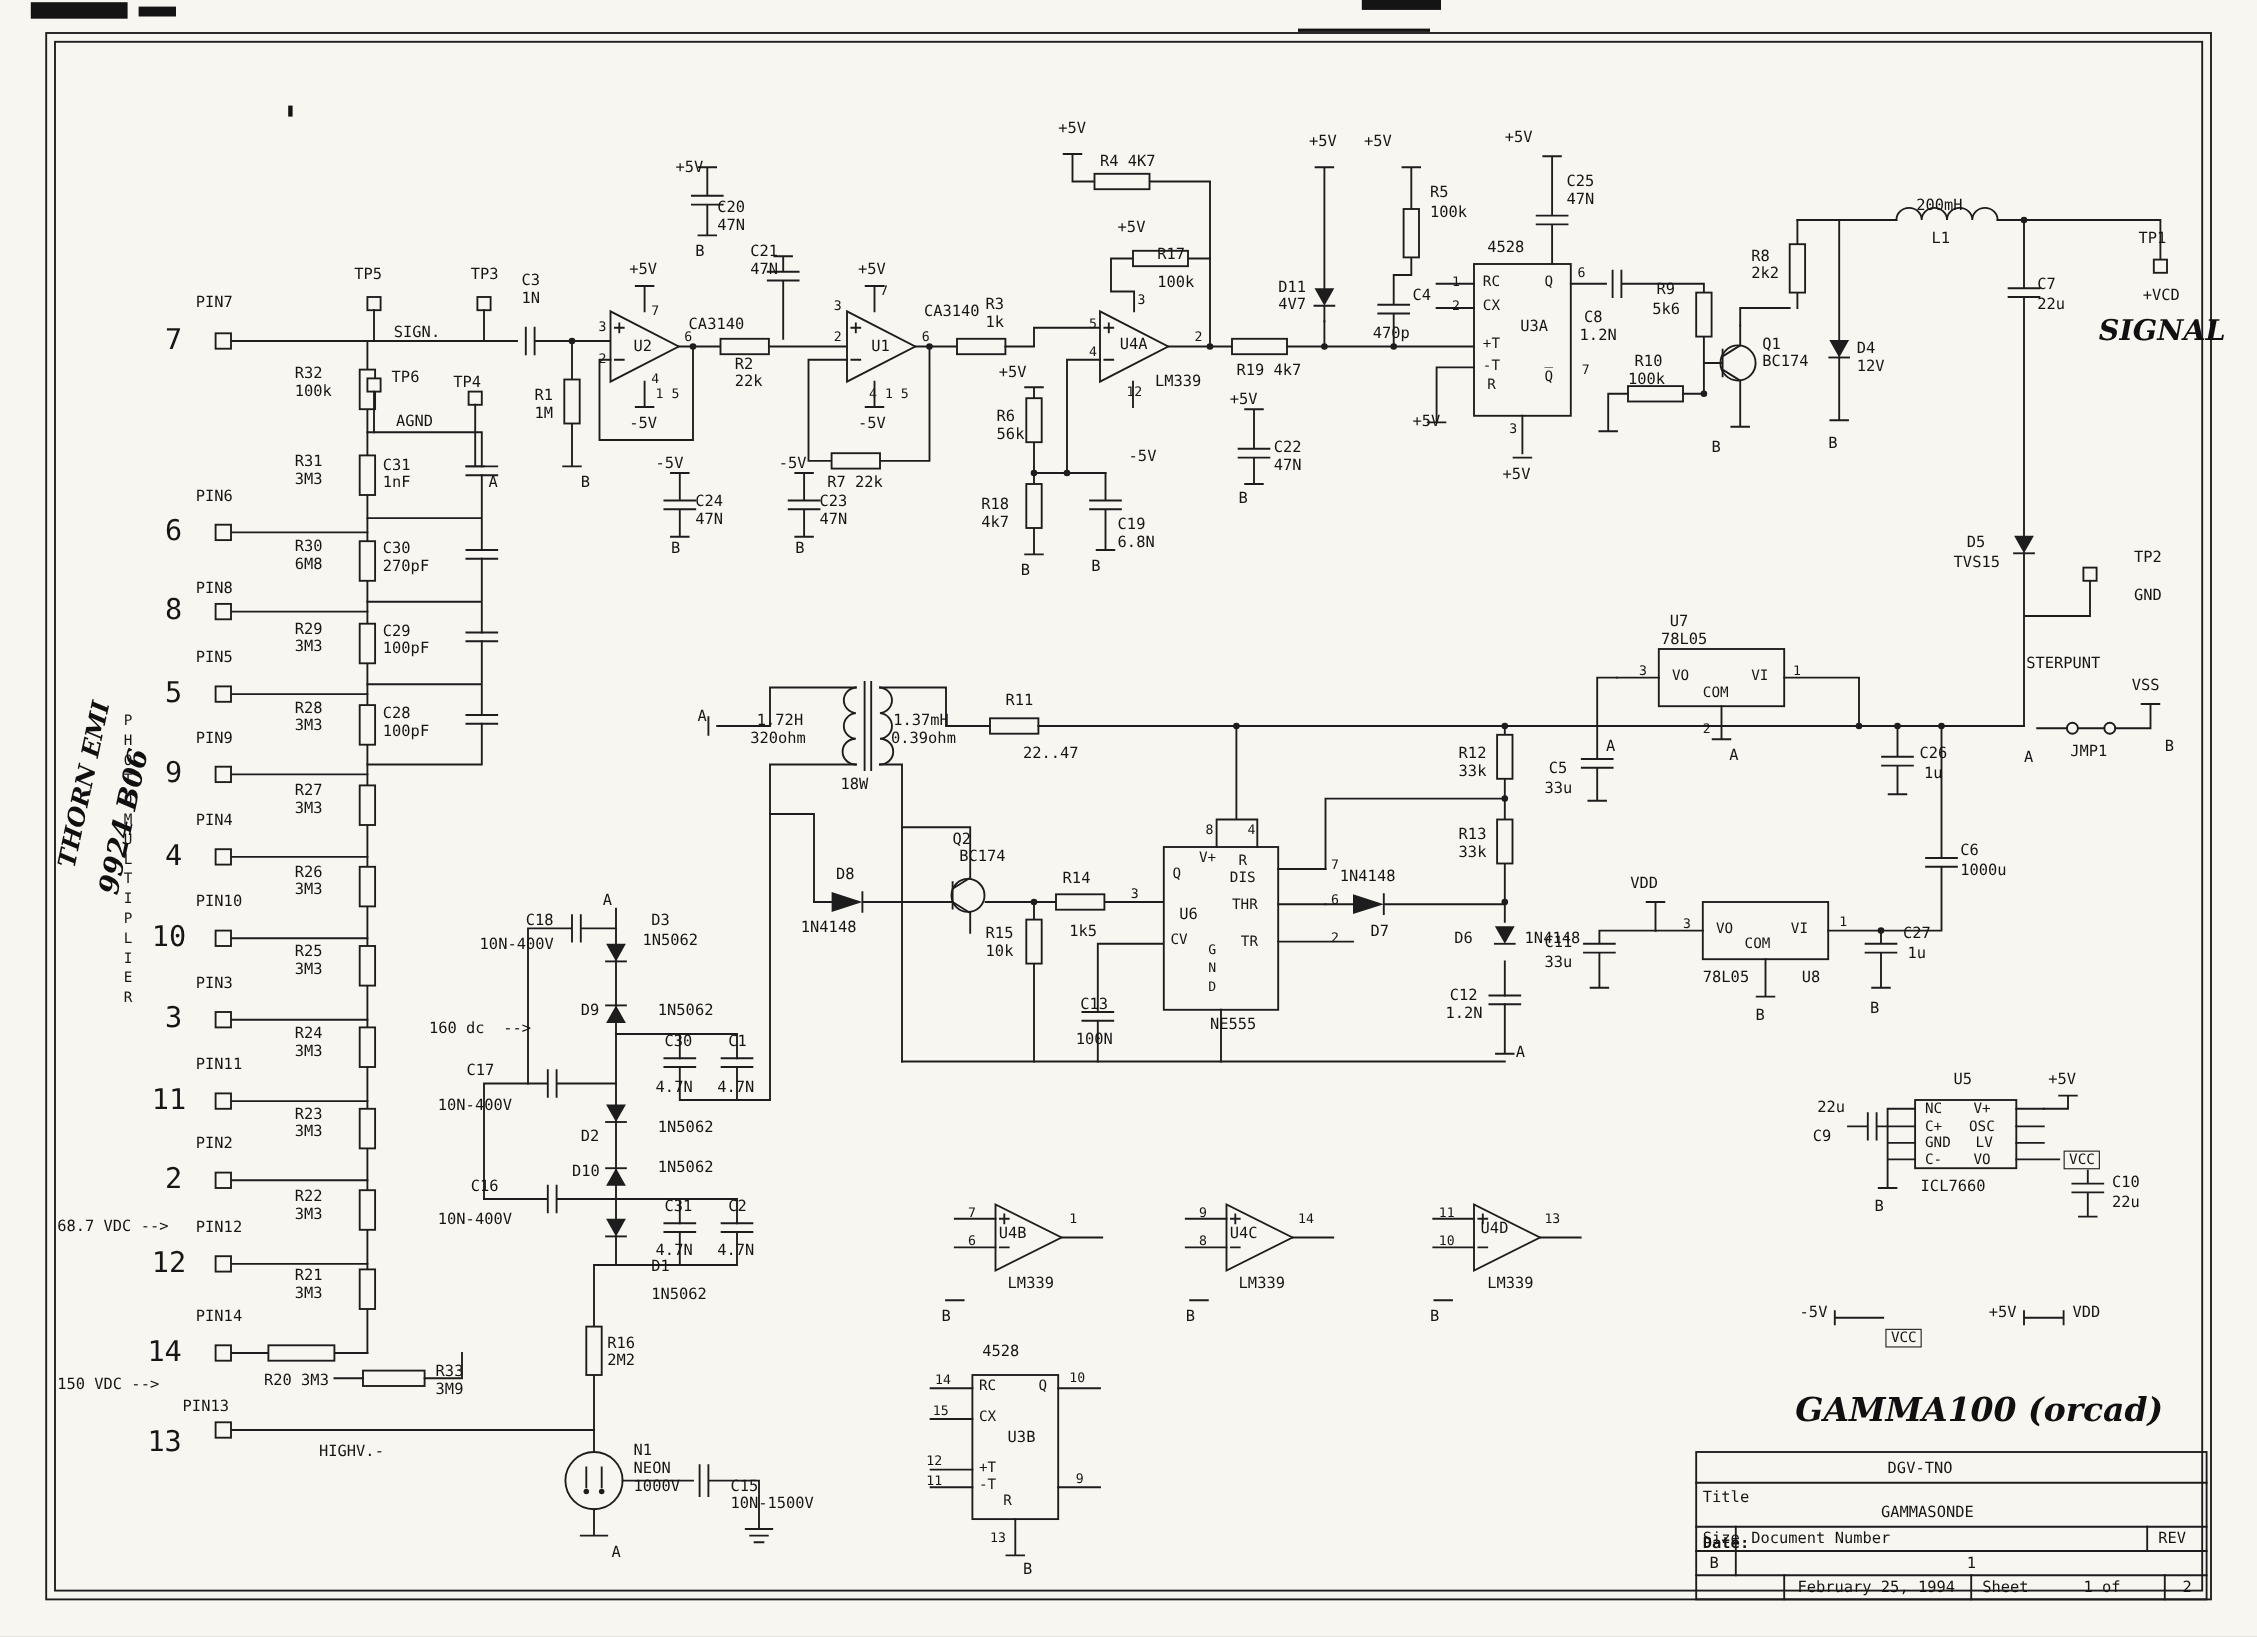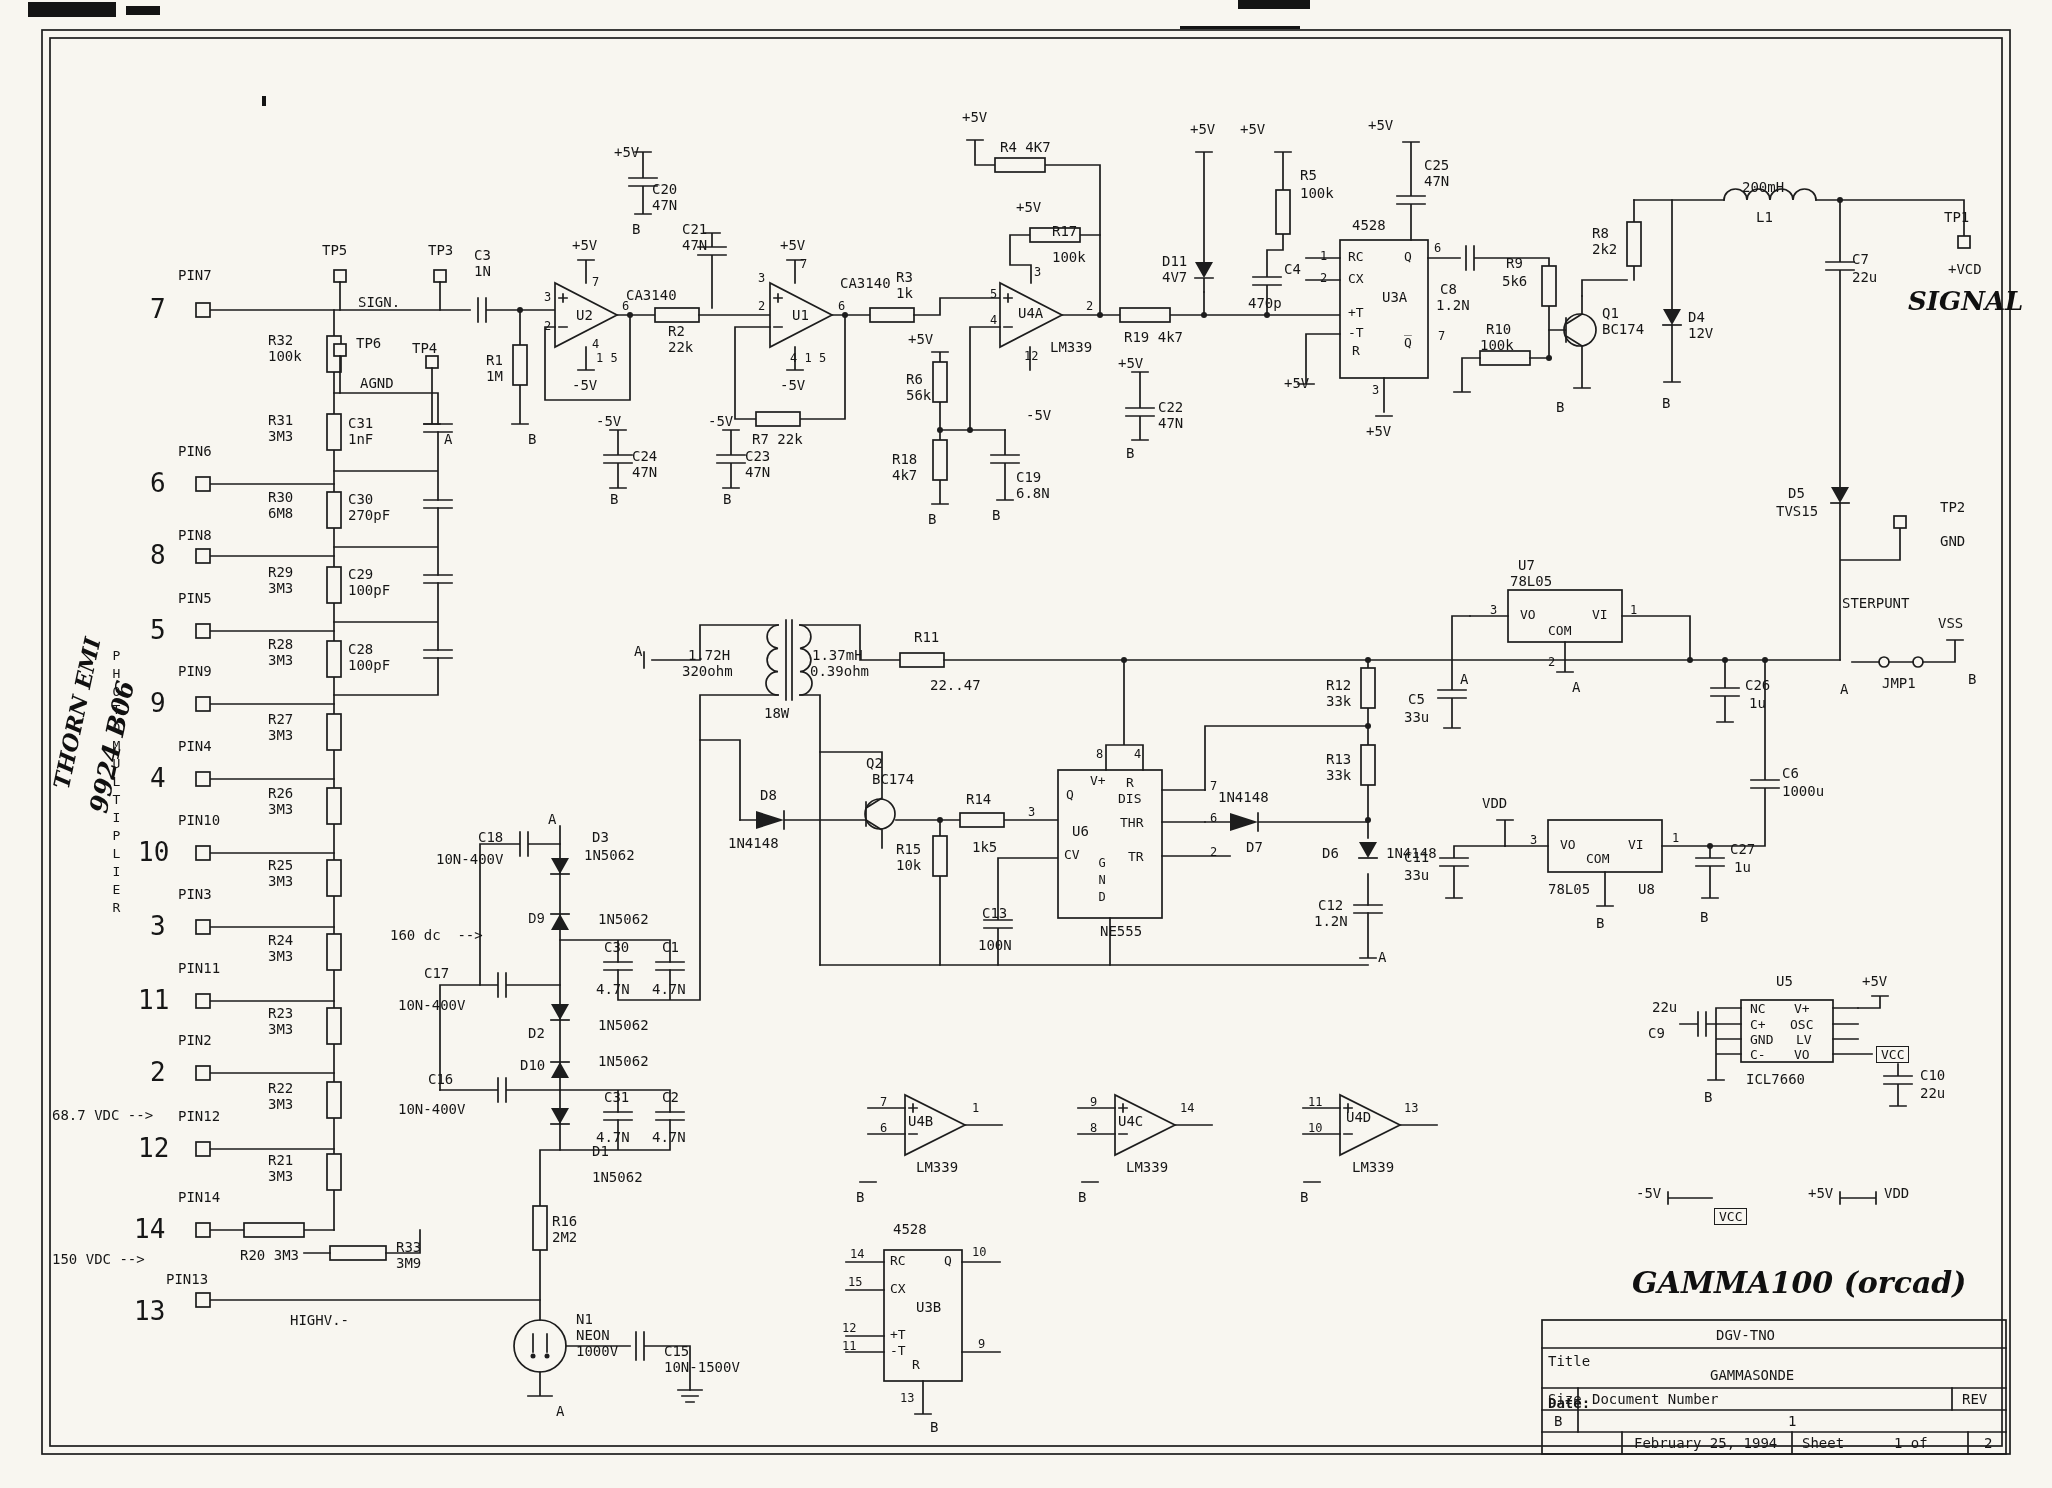--- a/index.html
+++ b/index.html
@@ -592,21 +592,21 @@
       <span class="lbl" style="left: 1734px; top: 860px;">1u</span>
       <span class="lbl" style="left: 1700px; top: 910px;">B</span>
       <span class="lbl" style="left: 1782px; top: 766px;">C6</span>
       <span class="lbl" style="left: 1782px; top: 784px;">1000u</span>
       <span class="lbl" style="left: 1378px; top: 950px;">A</span>
       <span class="lbl" style="left: 478px; top: 830px;">C18</span>
       <span class="lbl" style="left: 436px; top: 852px;">10N-400V</span>
       <span class="lbl" style="left: 548px; top: 812px;">A</span>
       <span class="lbl" style="left: 592px; top: 830px;">D3</span>
       <span class="lbl" style="left: 584px; top: 848px;">1N5062</span>
-      <span class="lbl" style="left: 528px; top: 912px; font-family: Liberation Mono, monospace;">D9</span>
+      <span class="lbl" style="left: 528px; top: 912px;">D9</span>
       <span class="lbl" style="left: 598px; top: 912px;">1N5062</span>
       <span class="lbl" style="left: 390px; top: 928px;">160 dc  --&gt;</span>
       <span class="lbl" style="left: 604px; top: 940px;">C30</span>
       <span class="lbl" style="left: 662px; top: 940px;">C1</span>
       <span class="lbl" style="left: 596px; top: 982px;">4.7N</span>
       <span class="lbl" style="left: 652px; top: 982px;">4.7N</span>
       <span class="lbl" style="left: 424px; top: 966px;">C17</span>
       <span class="lbl" style="left: 398px; top: 998px;">10N-400V</span>
       <span class="lbl" style="left: 528px; top: 1026px;">D2</span>
       <span class="lbl" style="left: 598px; top: 1018px;">1N5062</span>

